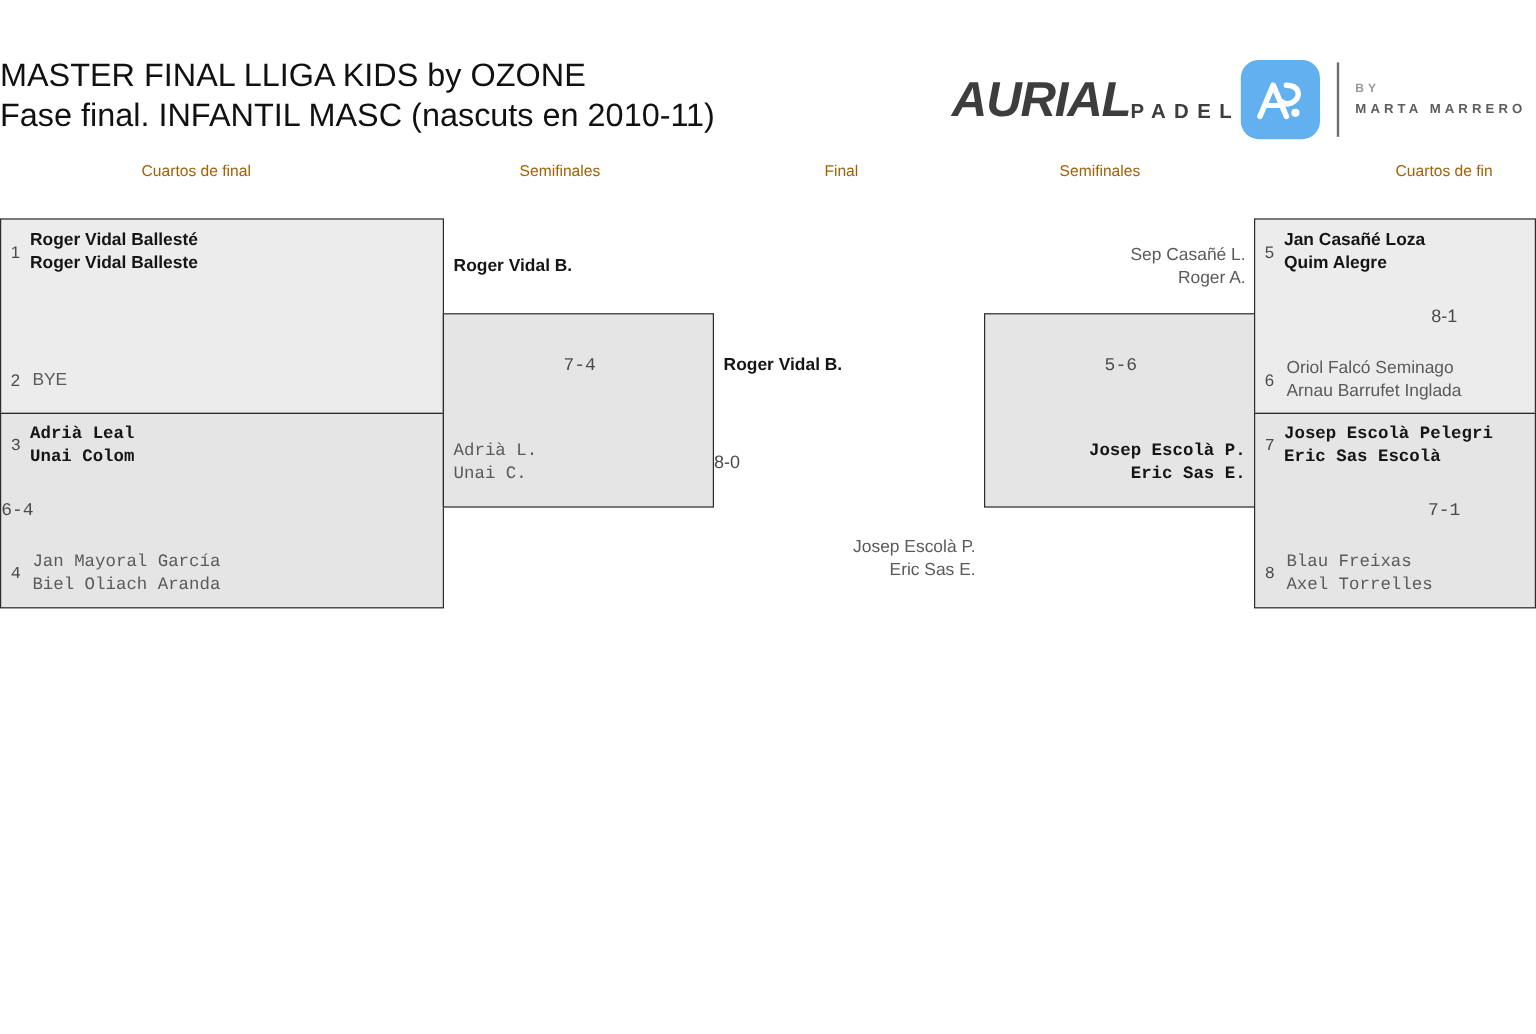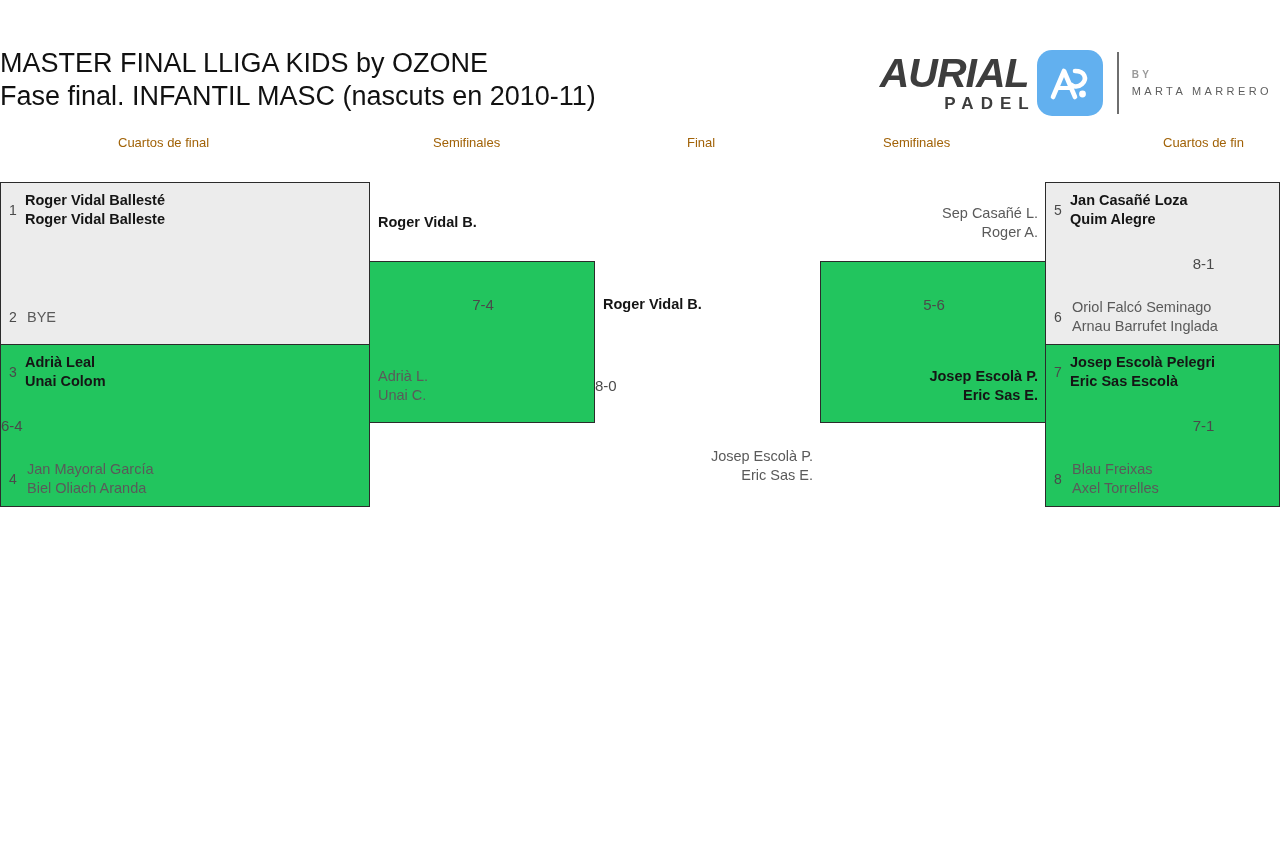--- a/index.html
+++ b/index.html
@@ -10,36 +10,36 @@
     color: #1c1c1c;
     overflow: hidden;
   }
   #root { position: relative; width: 1280px; height: 862px; margin-top: 41px; }
 
   
   .title-block { position: absolute; left: 0; top: 6px; }
   .title-line { font-size: 27px; font-weight: 400; color: #111111; line-height: 33px; white-space: nowrap; }
 
   .logo { position: absolute; right: 8px; top: 4px; height: 76px; display: flex; align-items: center; }
-  .logo-words { display: flex; flex-direction: column; align-items: flex-end; justify-content: center; margin-right: 4px; }
+  .logo-words { display: flex; flex-direction: row; align-items: flex-end; justify-content: center; margin-right: 4px; }
   .logo-aurial { font-size: 41px; font-weight: bold; font-style: italic; letter-spacing: -1px; color: #3d3d3d; line-height: 40px; }
   .logo-padel { font-size: 17px; font-weight: bold; letter-spacing: 7px; color: #3d3d3d; line-height: 20px; margin-right: -7px; padding-top: 1px; }
   .logo-mark { width: 66px; height: 66px; border-radius: 15px; background: #62b0ef; display: flex; align-items: center; justify-content: center; margin-left: 4px; }
   .logo-divider { width: 2px; height: 62px; background: #6e6e6e; margin: 0 13px 0 14px; }
   .logo-by { display: flex; flex-direction: column; justify-content: center; }
   .by-line-1 { font-size: 10px; font-weight: bold; letter-spacing: 3.4px; color: #9a9a9a; line-height: 16px; }
-  .by-line-2 { font-size: 11px; font-weight: normal; letter-spacing: 3.4px; color: #5d5d5d; line-height: 17px; }
+  .by-line-2 { font-size: 11px; font-weight: bold; letter-spacing: 3.4px; color: #5d5d5d; line-height: 17px; }
 
   
   .round-head { position: absolute; top: 94px; font-size: 13px; color: #a16207; white-space: nowrap; }
 
   
   .box { position: absolute; border: 1px solid #2b2b2b; }
   .box.shaded { background: #ececec; }
-  .box.plain { background: #22c55e; }
+  .box.plain { background: #e5e5e5; font-family: Liberation Mono, monospace; }
 
   .seed { position: absolute; font-size: 14px; color: #4a4a4a; }
   .team { position: absolute; font-size: 14.5px; line-height: 19px; white-space: nowrap; }
   .team.win { font-weight: bold; color: #151515; }
   .team.lose { font-weight: normal; color: #5a5a5a; }
   .score { position: absolute; font-size: 15px; color: #4a4a4a; white-space: nowrap; }
   .label { position: absolute; font-size: 14.5px; line-height: 19px; white-space: nowrap; }
   .label.win { font-weight: bold; color: #151515; }
   .label.lose { font-weight: normal; color: #5a5a5a; }
   .label.right { text-align: right; }

